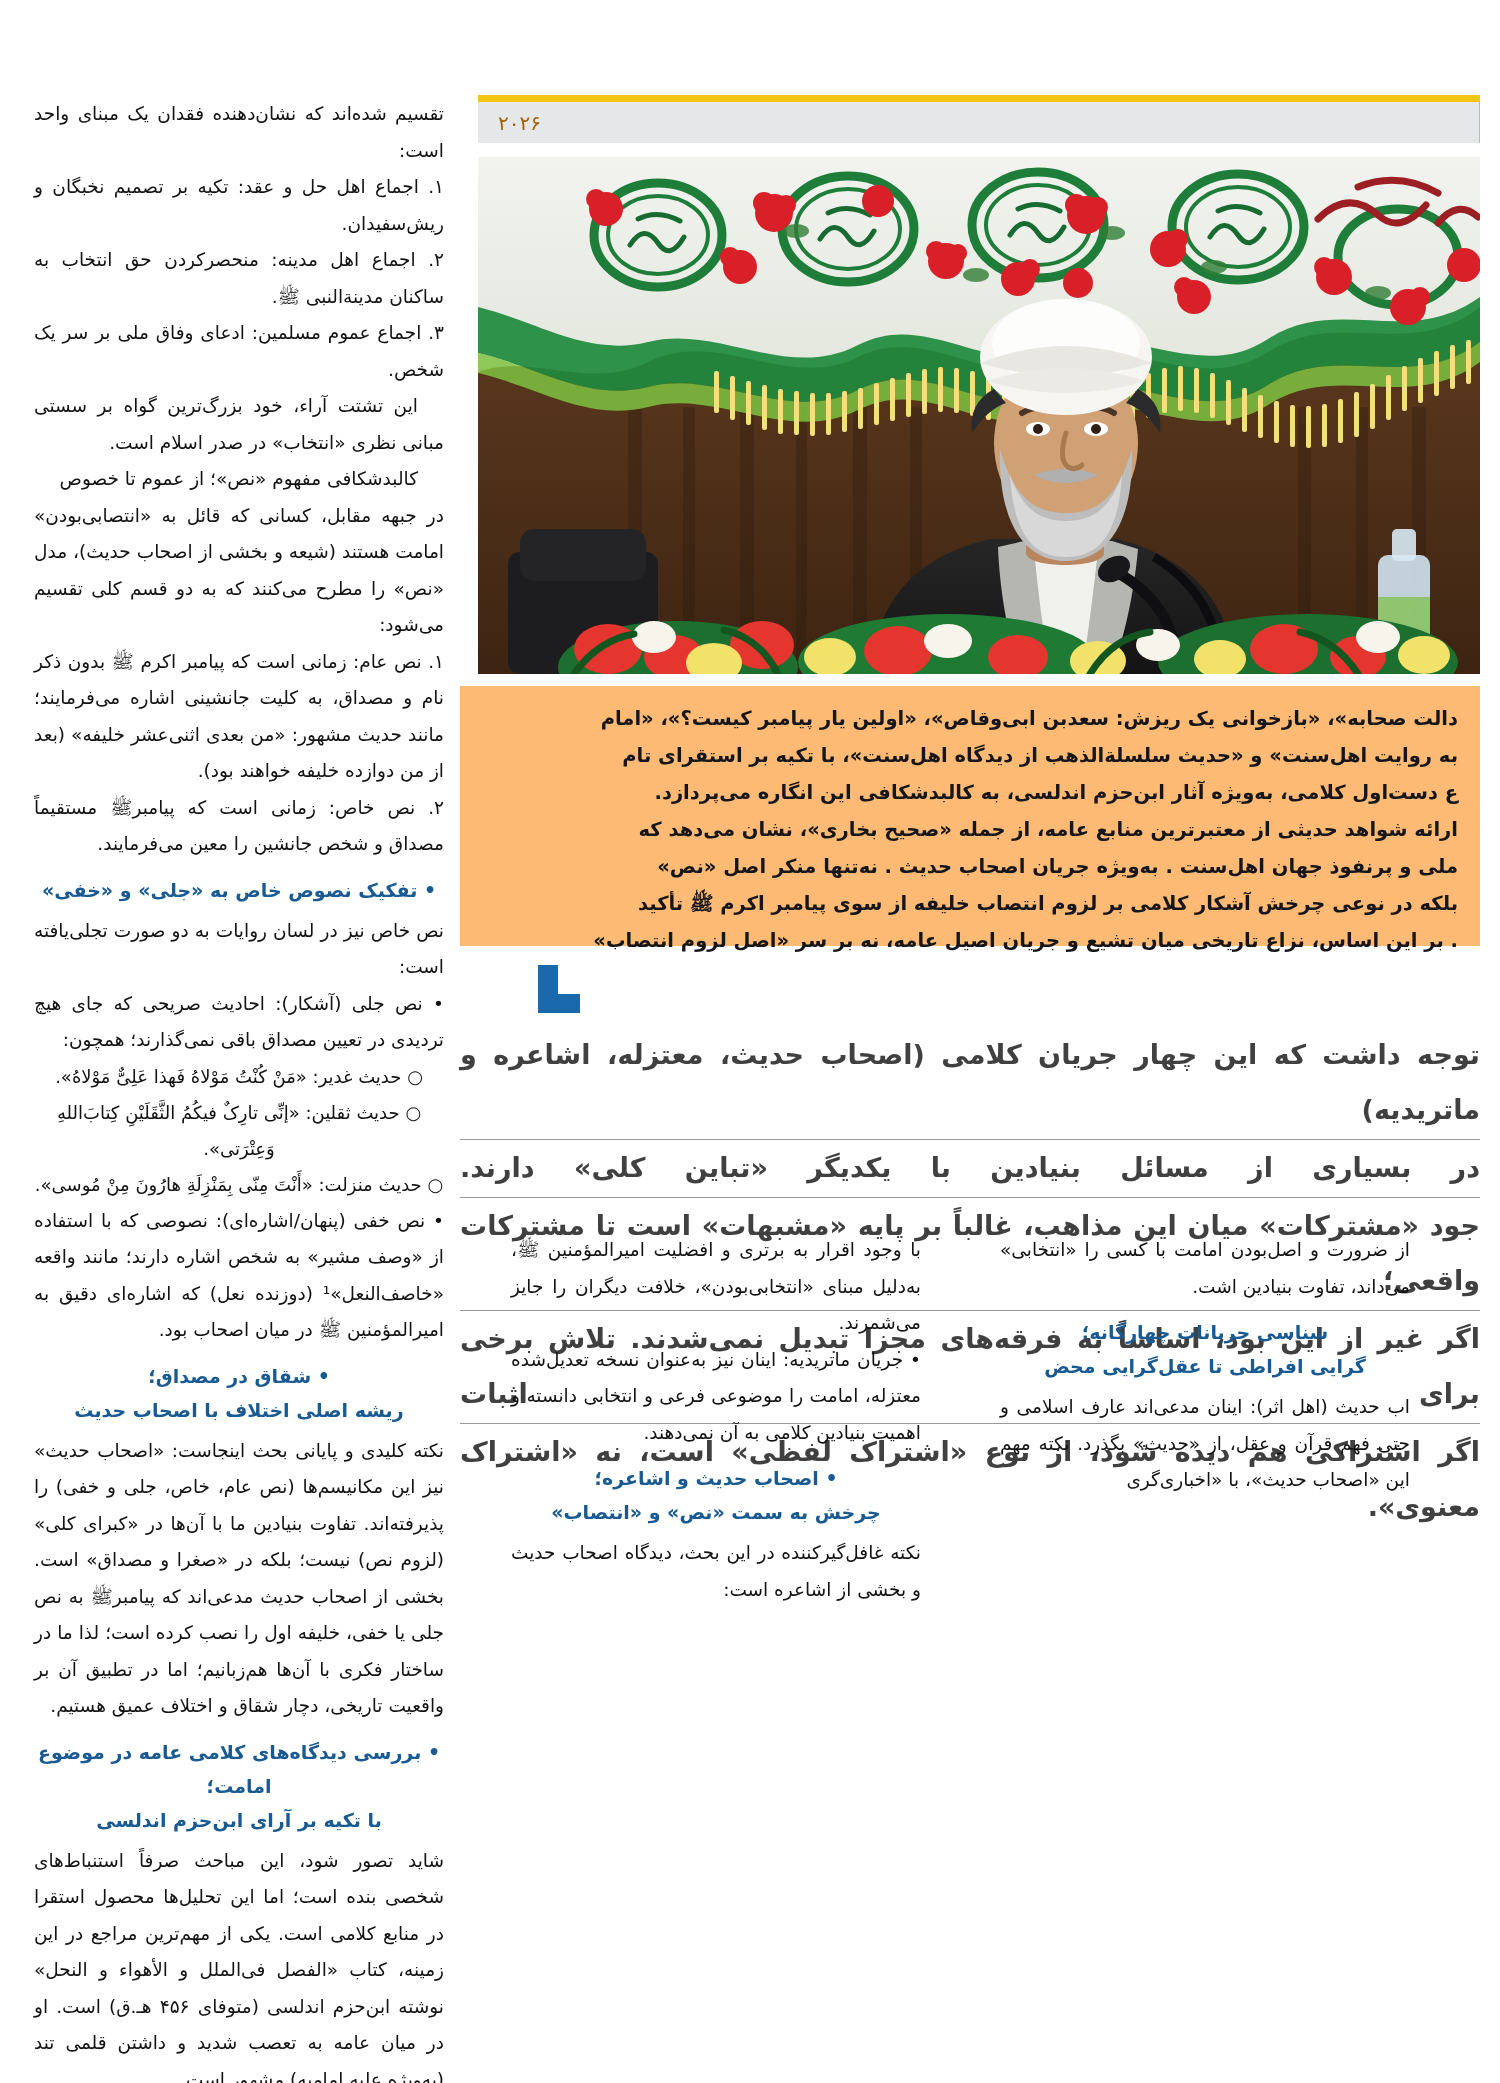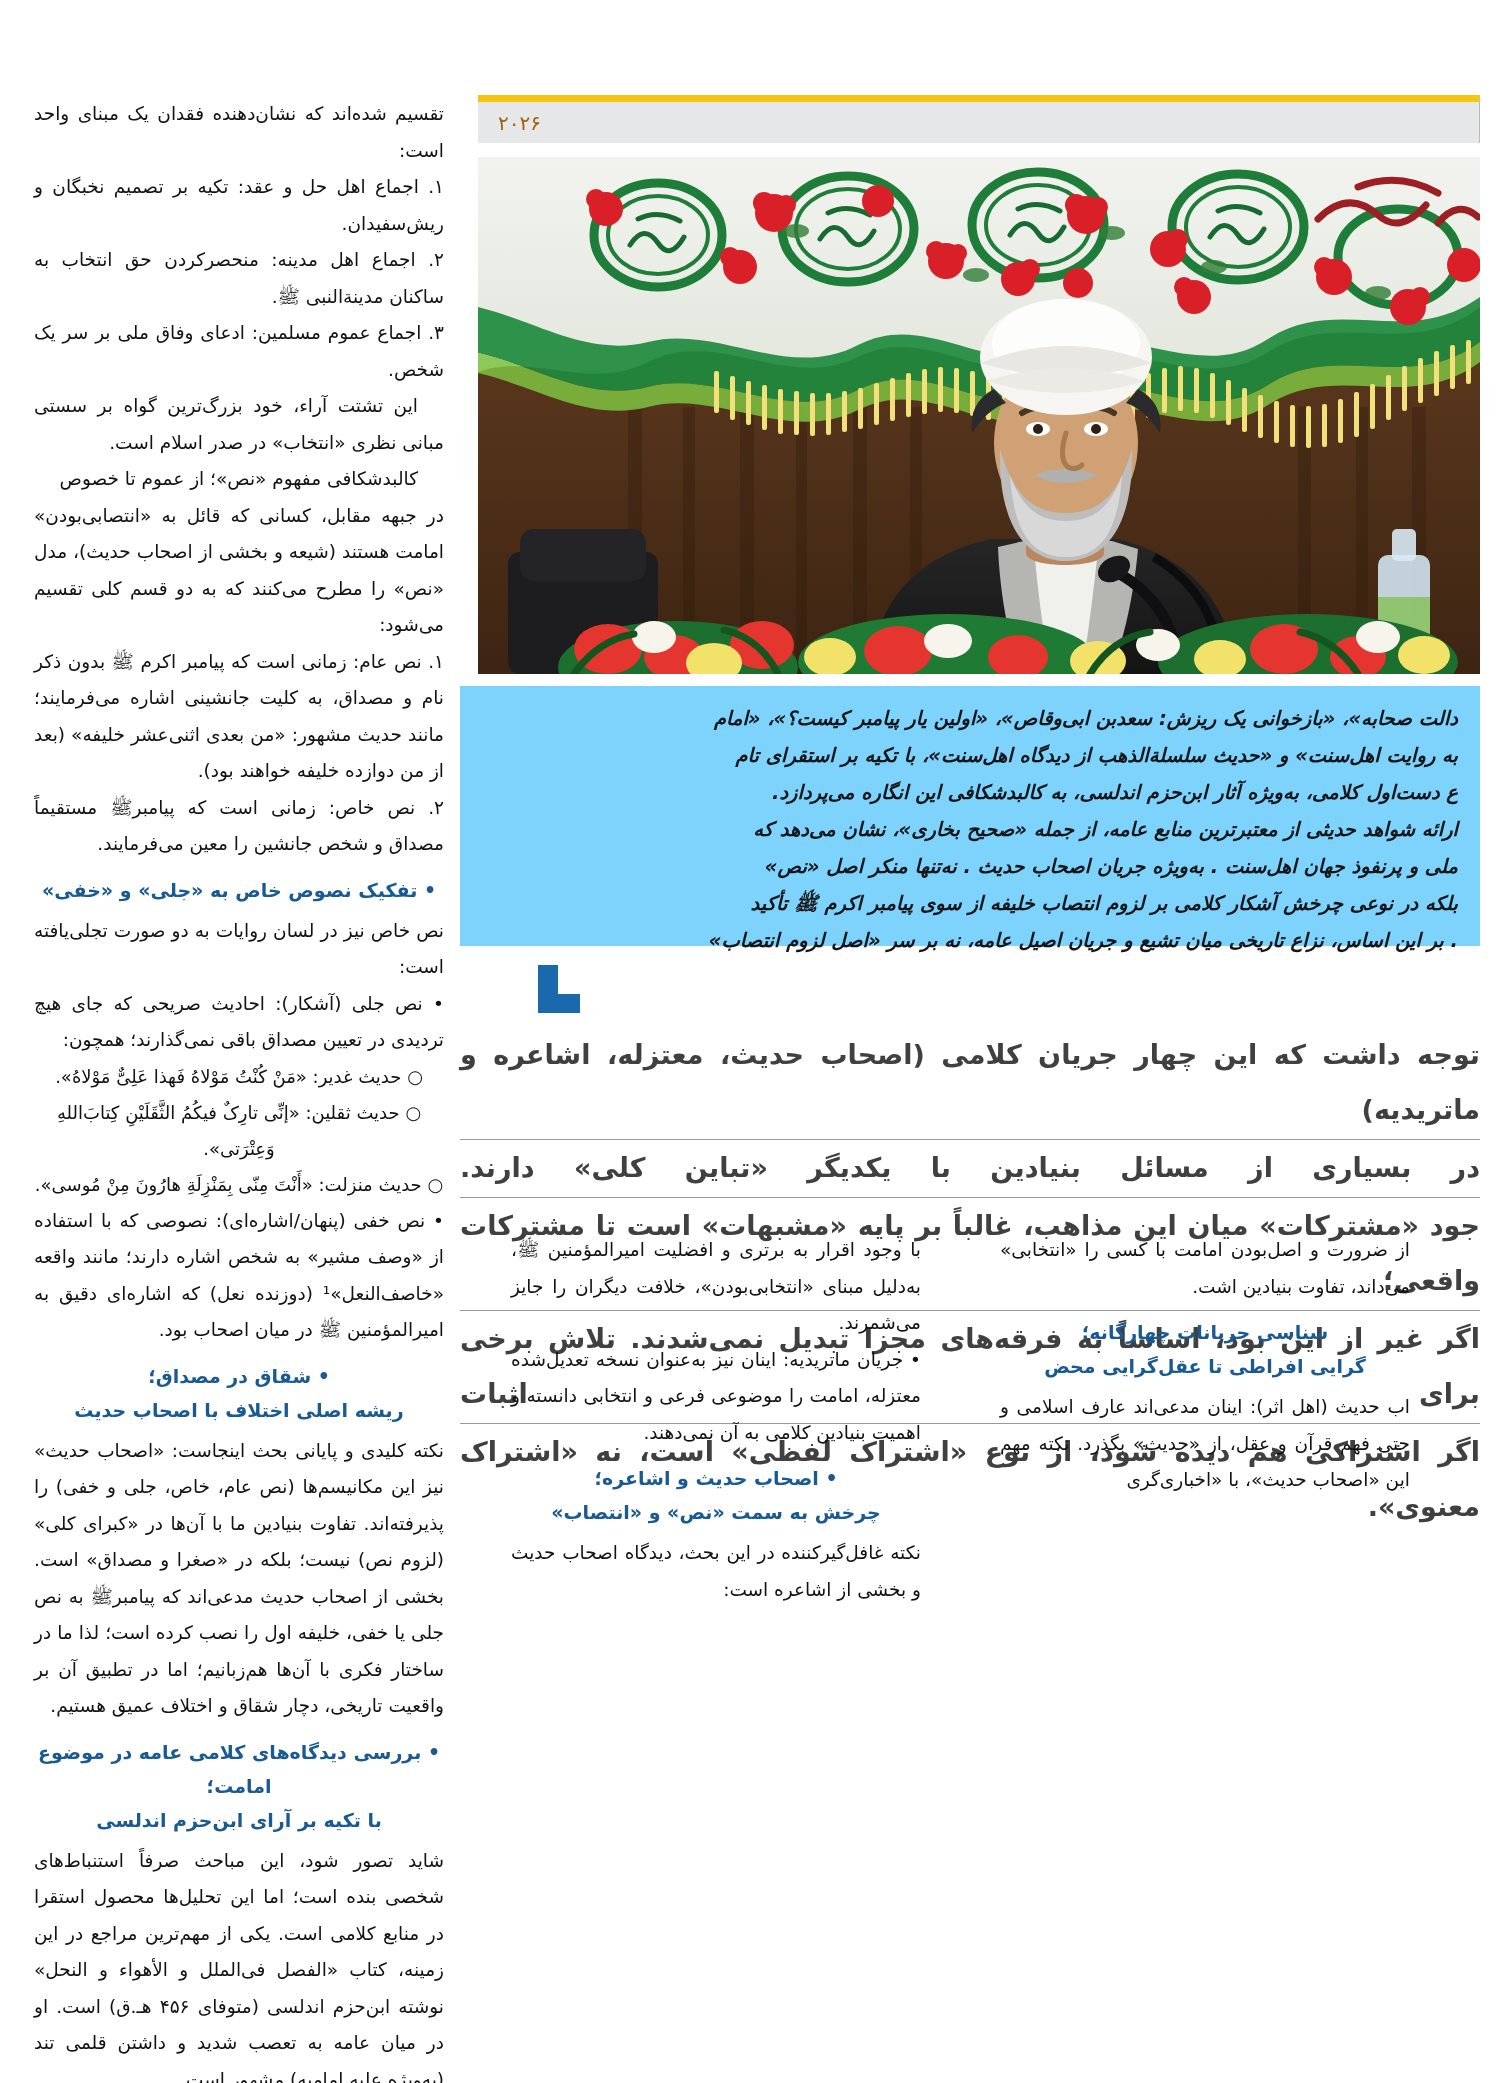--- a/index.html
+++ b/index.html
@@ -97,22 +97,21 @@
   }
   .photo svg { display: block; }
 
   
   .quote-box {
     position: absolute;
     left: 460px;
     top: 686px;
     width: 1020px;
     height: 260px;
-    background: #7dd3fc;
-    font-style: italic;
+    background: #fdba74;
   }
   .quote-inner {
     direction: rtl;
     text-align: justify;
     padding: 14px 22px 10px 22px;
     font-size: 19.5px;
     line-height: 37px;
     color: #16161a;
     font-weight: bold;
     font-family: "DejaVu Sans", sans-serif;

